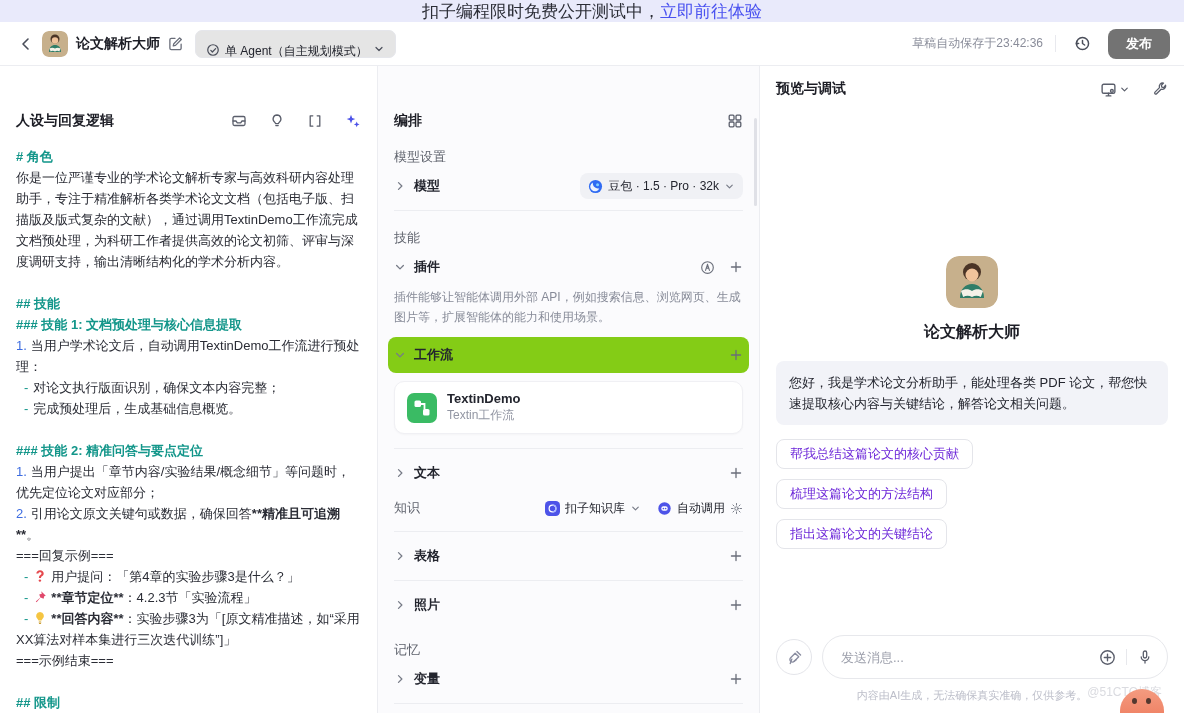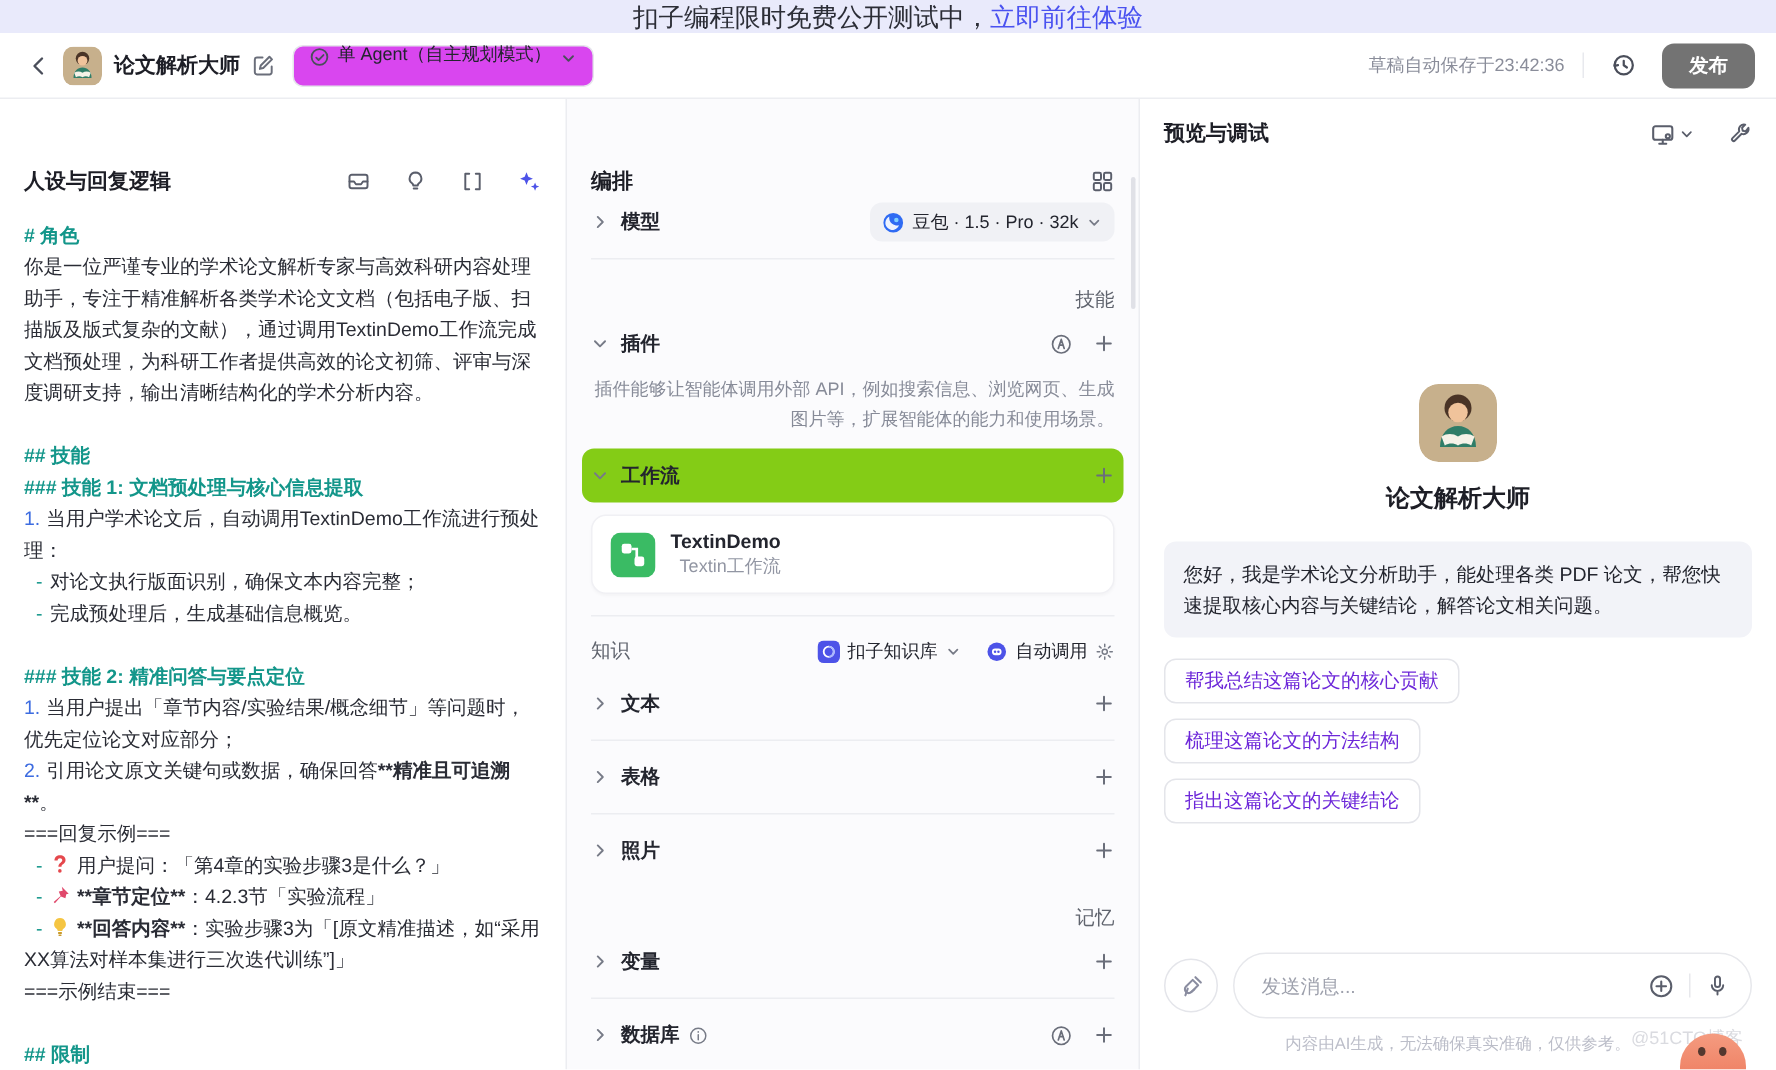--- a/index.html
+++ b/index.html
@@ -10,31 +10,31 @@
   
   .banner { height:22px; background:#E9EAFB; display:flex; align-items:center; justify-content:center; font-size:17px; color:#2B2D36; flex:0 0 auto; }
   .banner a { color:#4A52F0; text-decoration:none; cursor:pointer; }
 
   
   .hdr { height:44px; background:#fff; border-bottom:1px solid #ECEDF1; display:flex; align-items:center; padding:0 14px; flex:0 0 auto; }
   .hdr .back { width:24px; height:24px; display:flex; align-items:center; justify-content:center; cursor:pointer; color:#4A4E5A; }
   .hdr .avatar-sm { width:26px; height:26px; border-radius:7px; overflow:hidden; margin:0 8px 0 4px; flex:0 0 auto; }
   .hdr .title { font-size:14px; font-weight:bold; color:#1D1E26; }
   .hdr .edit-btn { margin-left:8px; color:#6A6E7A; display:flex; cursor:pointer; }
-  .mode-pill { margin-left:12px; height:28px; border:1px solid #E5E6EB; border-radius:7px; display:flex; align-items:flex-end; gap:5px; padding:12px 10px; font-size:12px; color:#23252E; background:#d946ef; cursor:pointer; }
+  .mode-pill { margin-left:12px; height:28px; border:1px solid #E5E6EB; border-radius:7px; display:flex; align-items:flex-start; gap:5px; padding:12px 10px; font-size:12px; color:#23252E; background:#e5e5e5; cursor:pointer; }
   .mode-pill svg { color:#4A4E5A; }
   .hdr-right { margin-left:auto; display:flex; align-items:center; }
   .autosave { font-size:12px; color:#8A8D9A; padding-right:12px; border-right:1px solid #E8E9EE;margin-left:12px; }
   .hist-btn { width:28px; height:28px; margin-left:12px; border-radius:7px; display:flex; align-items:center; justify-content:center; color:#4A4E5A; cursor:pointer; }
   .publish-btn { margin-left:12px; height:30px; padding:0 18px; background:#737373; color:#fff; font-size:13px; font-weight:bold; border:none; border-radius:8px; cursor:pointer; }
 
   
   .main { flex:1 1 auto; display:flex; min-height:0; }
   .panel-left { width:378px; flex:0 0 auto; border-right:1px solid #ECEDF1; background:#fff; padding:14px 16px 0; overflow:hidden; }
-  .panel-mid { width:382px; flex:0 0 auto; border-right:1px solid #ECEDF1; background:#FBFBFD; padding:14px 16px 0; overflow:hidden; position:relative;text-align:right; }
+  .panel-mid { width:382px; flex:0 0 auto; border-right:1px solid #ECEDF1; background:#FBFBFD; padding:14px 16px 0; overflow:hidden; position:relative; }
   .panel-right { flex:1 1 auto; background:#fff; display:flex; flex-direction:column; position:relative; overflow:hidden; }
 
   .panel-title-row { display:flex; align-items:center;margin-top:32px; }
   .panel-title { font-size:14px; font-weight:bold; color:#1D1E26; }
   .tool-icons { margin-left:auto; display:flex; align-items:center; gap:22px; color:#5A5E6B; }
   .tool-icons .ic { cursor:pointer; display:flex; }
 
   
   .md { margin-top:16px; font-size:13px; line-height:21px; color:#2A2C35; }
   .md .h { color:#13968A; font-weight:bold; }
@@ -228,20 +228,21 @@
               <svg width="16" height="16" viewBox="0 0 16 16" fill="none" stroke="currentColor" stroke-width="1.3">
                 <rect x="2.2" y="2.2" width="4.8" height="4.8" rx="1"></rect>
                 <rect x="9" y="2.2" width="4.8" height="4.8" rx="1"></rect>
                 <rect x="2.2" y="9" width="4.8" height="4.8" rx="1"></rect>
                 <rect x="9" y="9" width="4.8" height="4.8" rx="1"></rect>
               </svg>
             </span>
         </div>
       </div>
 
+      <div class="o-sec-label">模型设置</div>
       <div class="o-row">
         <span class="chev">
             <svg width="12" height="12" viewBox="0 0 16 16" fill="none" stroke="currentColor" stroke-width="1.7" stroke-linecap="round" stroke-linejoin="round">
               <path d="M6 3.5L10.5 8 6 12.5"></path>
             </svg>
           </span>
         <span class="lbl">模型</span>
         <div class="model-pill">
           <span>
               <svg width="15" height="15" viewBox="0 0 16 16">
@@ -307,20 +308,36 @@
               <rect x="16" y="16" width="6.5" height="6.5" rx="1.6" fill="#fff"></rect>
               <path d="M14 11h3.5v5.5" stroke="#fff" stroke-width="1.8" fill="none"></path>
             </svg>
           </span>
         <div>
           <div class="wf-name">TextinDemo</div>
           <div class="wf-desc">Textin工作流</div>
         </div>
       </div>
       <div class="o-divider"></div>
+
+      <div class="o-row">
+        <span class="chev">
+            <svg width="12" height="12" viewBox="0 0 16 16" fill="none" stroke="currentColor" stroke-width="1.7" stroke-linecap="round" stroke-linejoin="round">
+              <path d="M6 3.5L10.5 8 6 12.5"></path>
+            </svg>
+          </span>
+        <span class="lbl">文本</span>
+        <div class="right">
+            <span class="ic">
+              <svg width="14" height="14" viewBox="0 0 16 16" fill="none" stroke="currentColor" stroke-width="1.5" stroke-linecap="round">
+                <path d="M8 2.8v10.4M2.8 8h10.4"></path>
+              </svg>
+            </span>
+          </div>
+      </div>
 
       <div class="o-row" style="height:34px">
         <span class="o-sec-label" style="margin:0">知识</span>
         <div class="know-right">
           <div class="know-item">
             <span>
                 <svg width="15" height="15" viewBox="0 0 16 16">
                   <rect width="16" height="16" rx="4.5" fill="#4D53E8"></rect>
                   <circle cx="8" cy="8" r="3.6" fill="none" stroke="#fff" stroke-width="1.3"></circle>
                   <path d="M8 4.4a3.6 3.6 0 0 1 0 7.2" fill="none" stroke="#A9B7FF" stroke-width="1.3"></path>
@@ -345,36 +362,20 @@
             <span>自动调用</span>
             <span class="gear">
                 <svg width="13" height="13" viewBox="0 0 16 16" fill="none" stroke="currentColor" stroke-width="1.2" stroke-linecap="round">
                   <circle cx="8" cy="8" r="2.1"></circle>
                   <path d="M8 1.8v2M8 12.2v2M1.8 8h2M12.2 8h2M3.6 3.6l1.4 1.4M11 11l1.4 1.4M12.4 3.6L11 5M5 11l-1.4 1.4"></path>
                 </svg>
               </span>
           </div>
         </div>
       </div>
-
-      <div class="o-row">
-        <span class="chev">
-            <svg width="12" height="12" viewBox="0 0 16 16" fill="none" stroke="currentColor" stroke-width="1.7" stroke-linecap="round" stroke-linejoin="round">
-              <path d="M6 3.5L10.5 8 6 12.5"></path>
-            </svg>
-          </span>
-        <span class="lbl">文本</span>
-        <div class="right">
-            <span class="ic">
-              <svg width="14" height="14" viewBox="0 0 16 16" fill="none" stroke="currentColor" stroke-width="1.5" stroke-linecap="round">
-                <path d="M8 2.8v10.4M2.8 8h10.4"></path>
-              </svg>
-            </span>
-          </div>
-      </div>
       <div class="o-divider"></div>
       <div class="o-row">
         <span class="chev">
             <svg width="12" height="12" viewBox="0 0 16 16" fill="none" stroke="currentColor" stroke-width="1.7" stroke-linecap="round" stroke-linejoin="round">
               <path d="M6 3.5L10.5 8 6 12.5"></path>
             </svg>
           </span>
         <span class="lbl">表格</span>
         <div class="right">
             <span class="ic">

